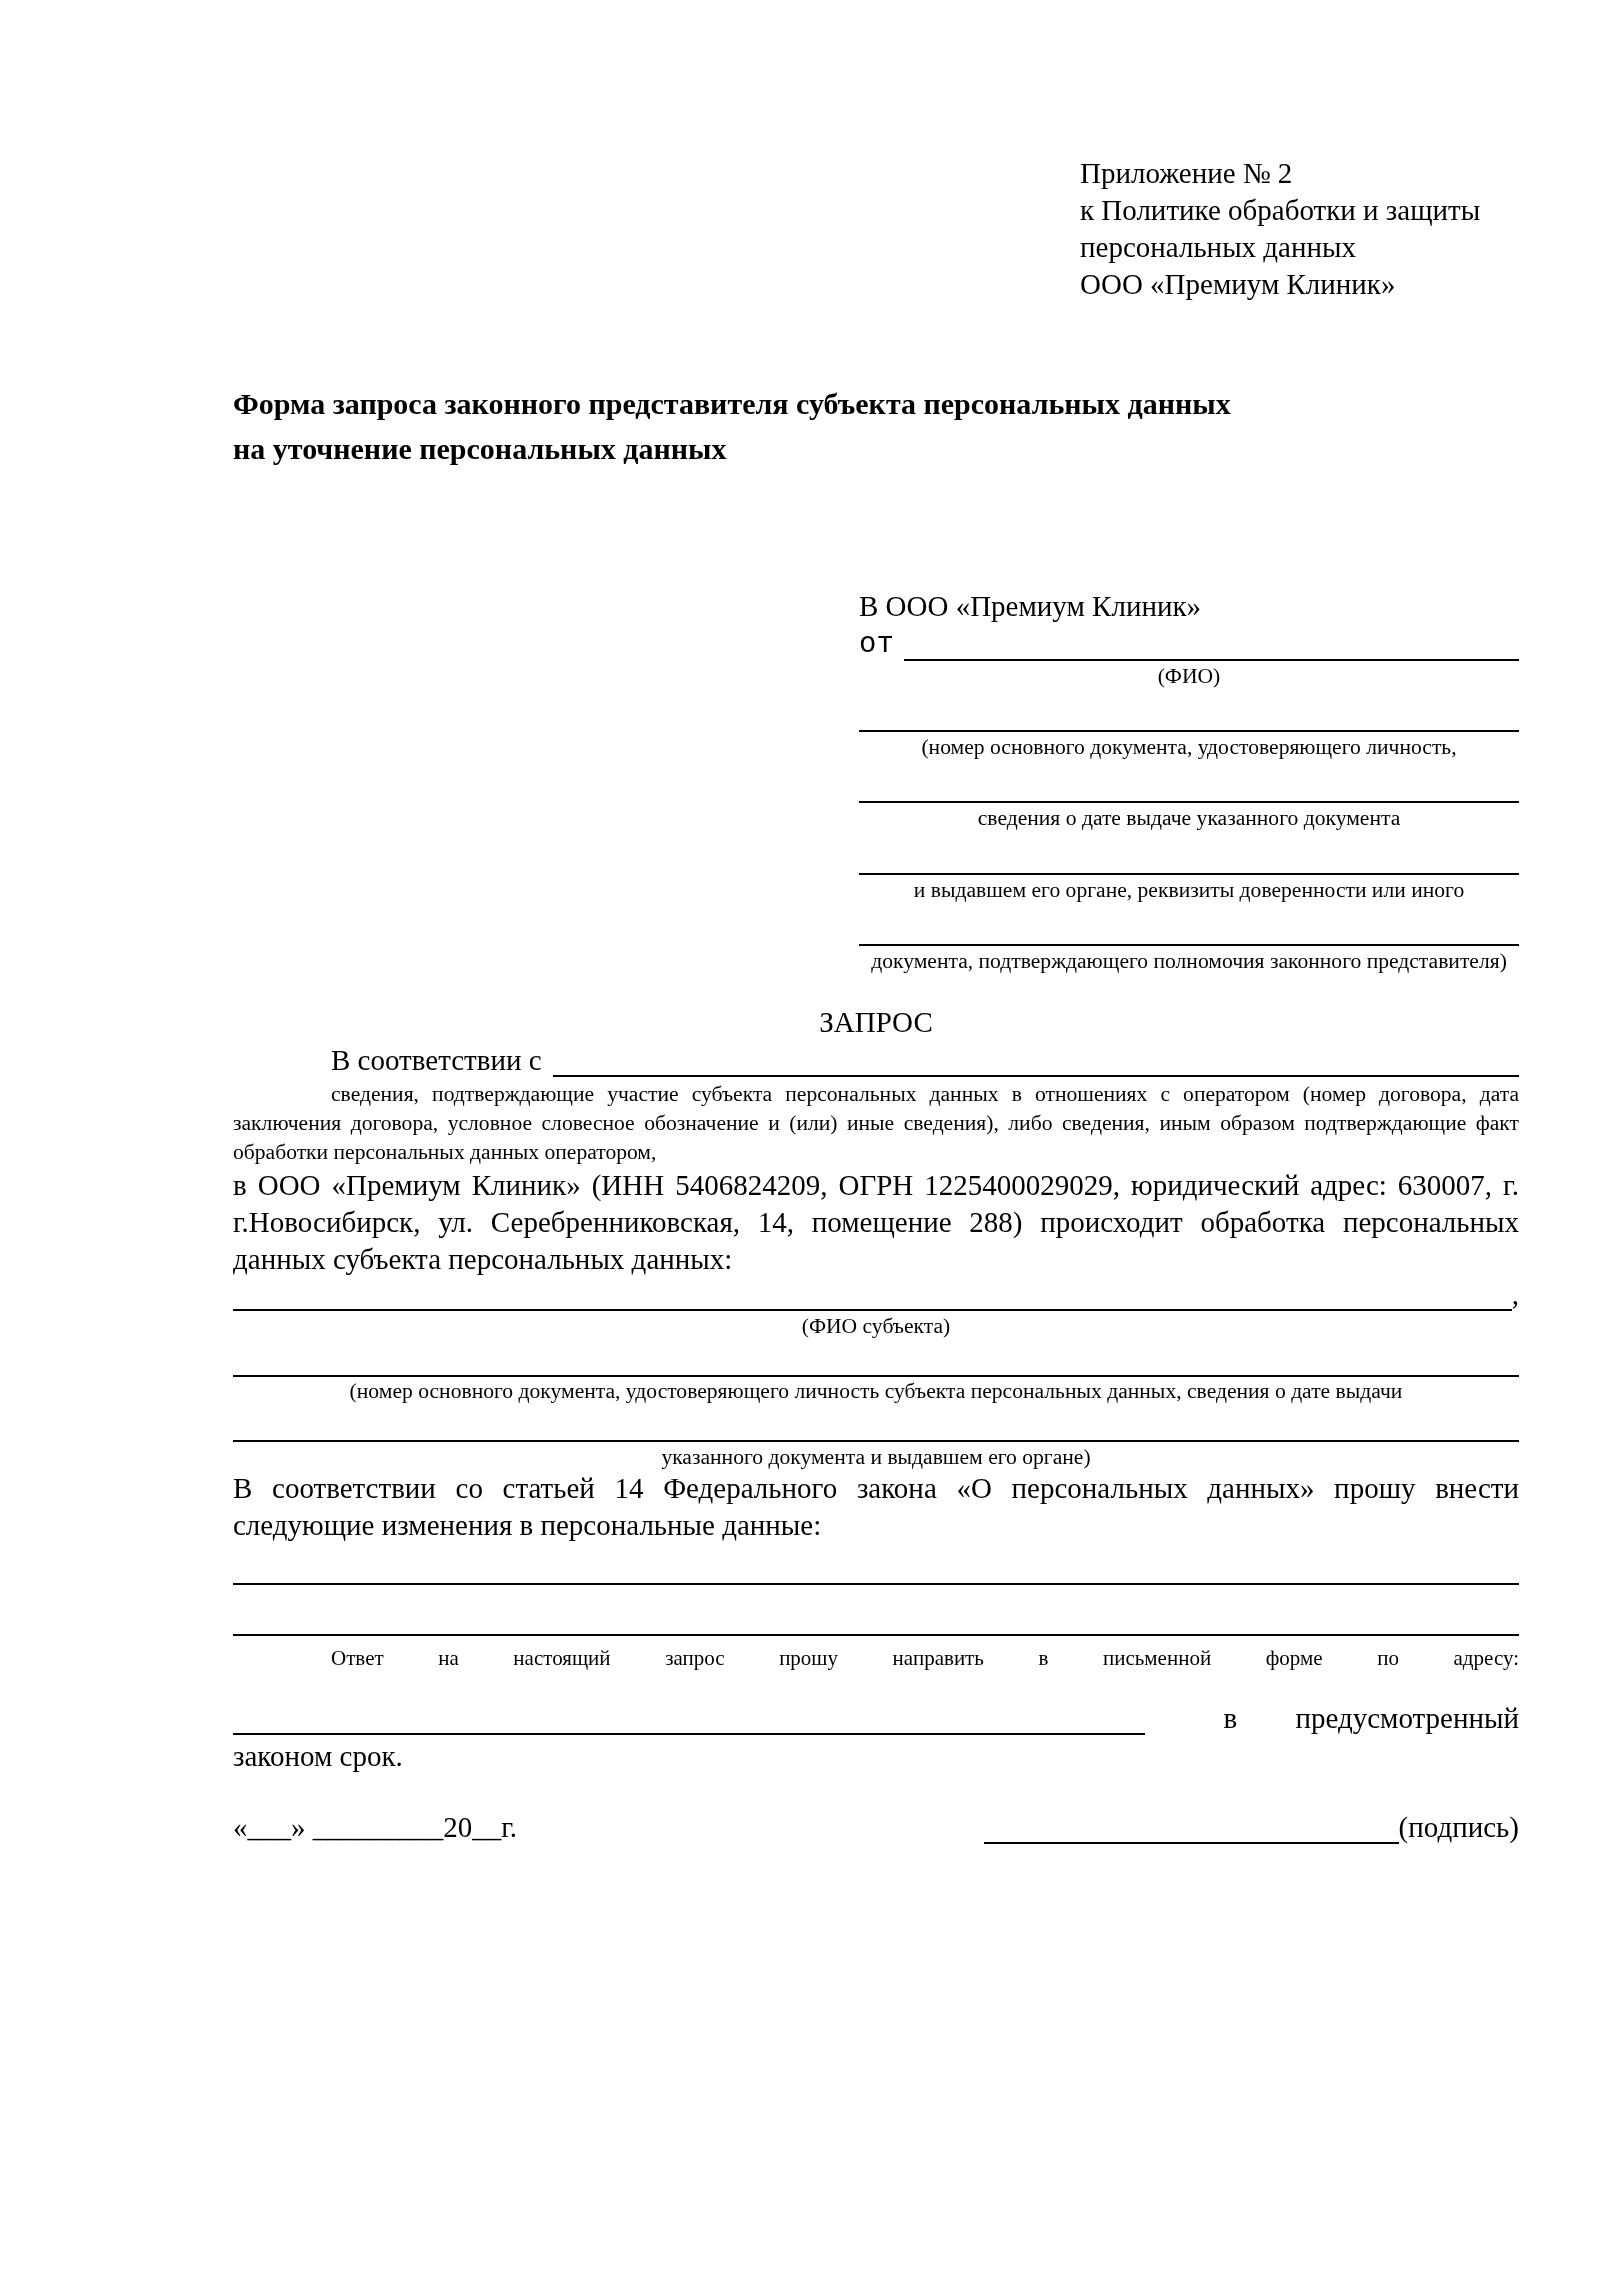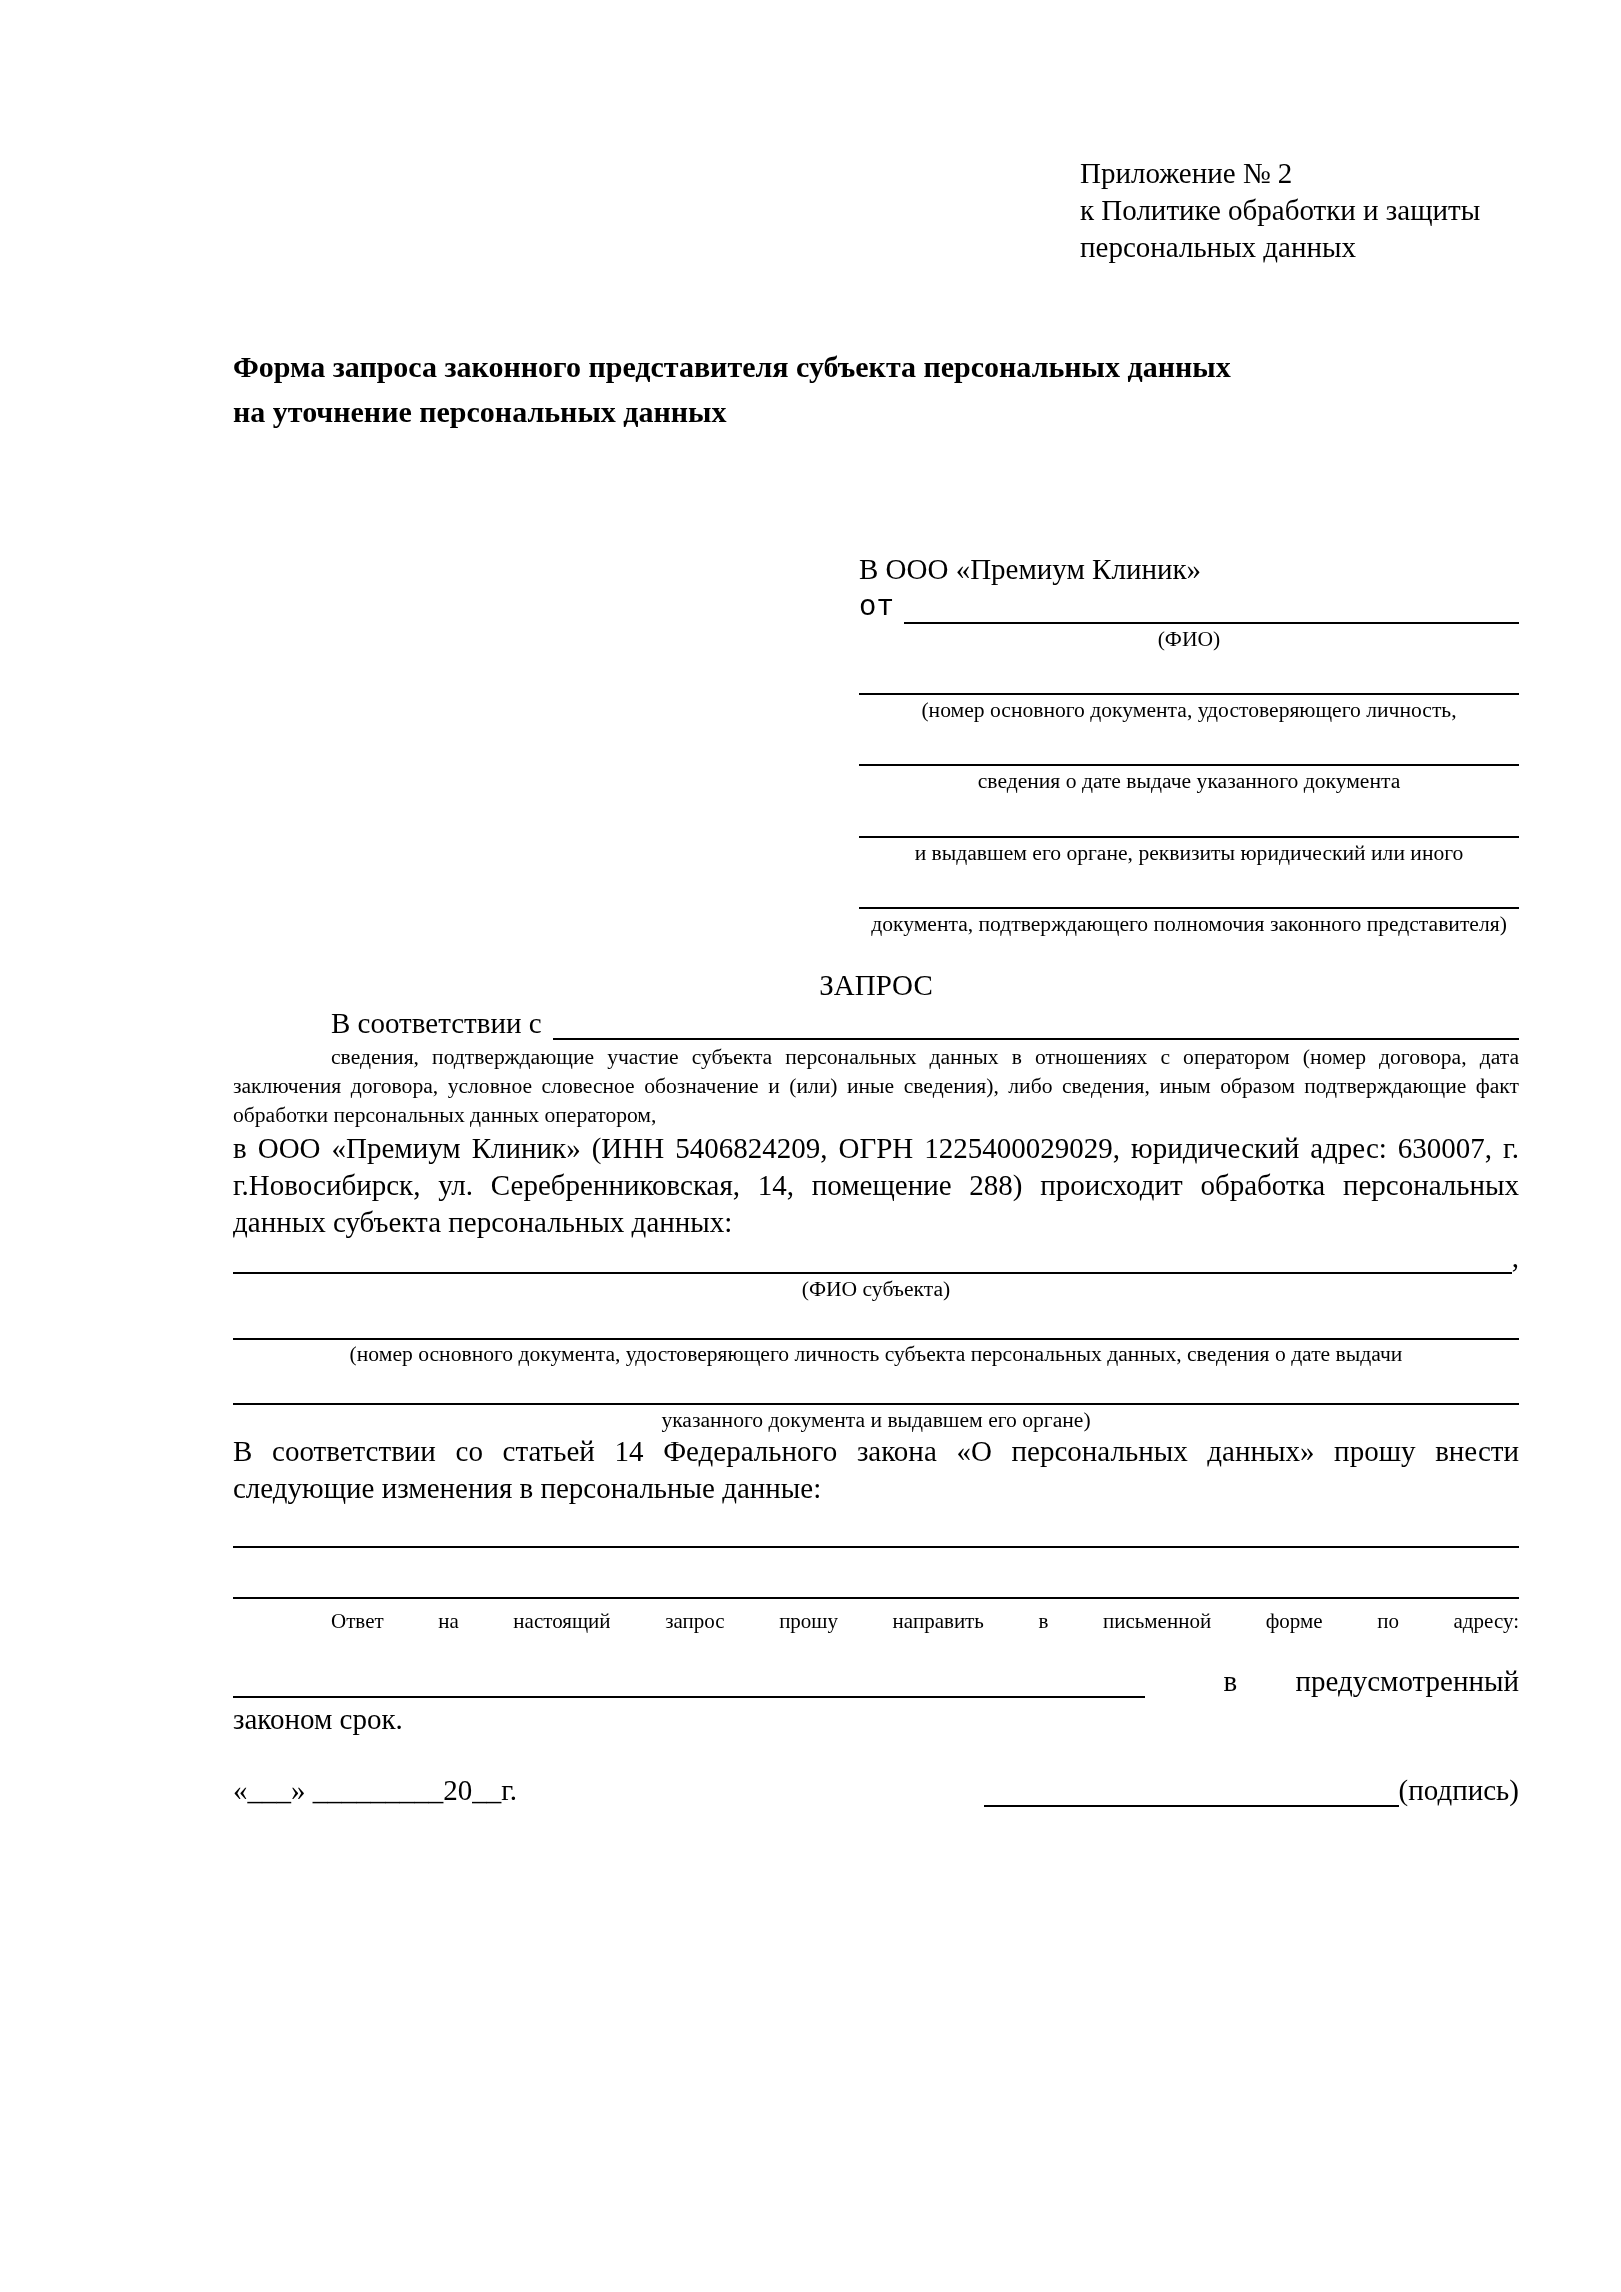--- a/index.html
+++ b/index.html
@@ -49,20 +49,21 @@
 </style>
 </head>
 <body>
 
 <div class="page">
 
   <div class="annex">
     <div>Приложение № 2</div>
     <div>к Политике обработки и защиты</div>
     <div>персональных данных</div>
+    <div>ООО «Премиум Клиник»</div>
   </div>
 
   <div class="title">
     <div>Форма запроса законного представителя субъекта персональных данных</div>
     <div>на уточнение персональных данных</div>
   </div>
 
   <div class="addressee">
     <div class="addr-org">В ООО «Премиум Клиник»</div>
     <div class="from-row">
@@ -74,21 +75,21 @@
     <div class="afield">
       <div class="line"></div>
       <div class="cap">(номер основного документа, удостоверяющего личность,</div>
     </div>
     <div class="afield">
       <div class="line"></div>
       <div class="cap">сведения о дате выдаче указанного документа</div>
     </div>
     <div class="afield">
       <div class="line"></div>
-      <div class="cap">и выдавшем его органе, реквизиты юридический или иного</div>
+      <div class="cap">и выдавшем его органе, реквизиты доверенности или иного</div>
     </div>
     <div class="afield">
       <div class="line"></div>
       <div class="cap">документа, подтверждающего полномочия законного представителя)</div>
     </div>
   </div>
 
   <div class="zapros">ЗАПРОС</div>
 
   <div class="intro-row">

